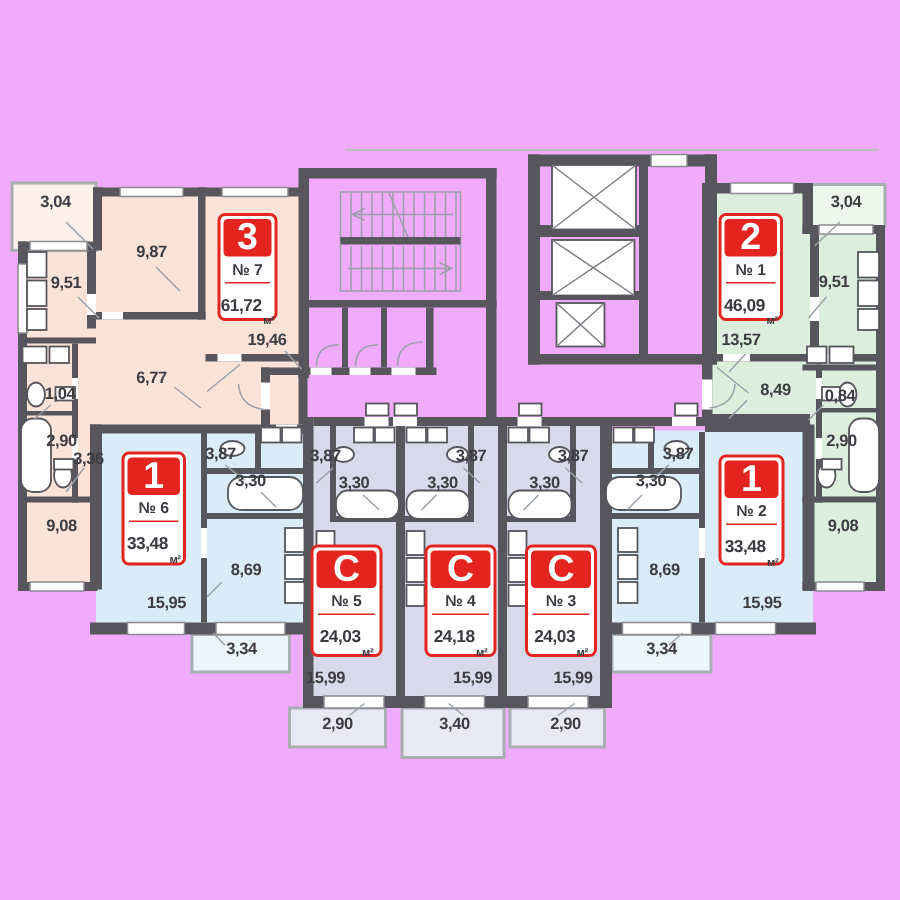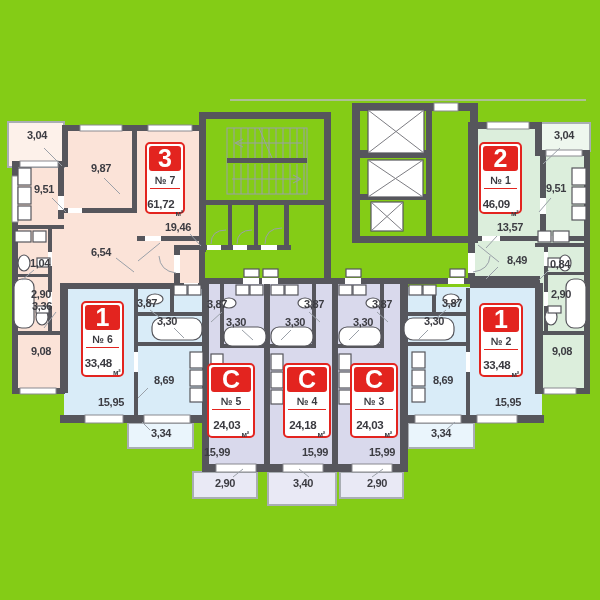--- a/index.html
+++ b/index.html
@@ -1,16 +1,16 @@
 <!DOCTYPE html>
 <html><head>
 <meta charset="utf-8">
 <style>
   html,body{margin:0;padding:0;background:#fff;}
-  #plan{position:relative;width:600px;height:600px;background:#84cc16;overflow:hidden;
+  #plan{position:relative;width:600px;height:600px;background:#f0abfc;overflow:hidden;
         font-family:"Liberation Sans",sans-serif;}
   .floor{position:absolute;}
   #structure{position:absolute;left:0;top:0;pointer-events:none;}
   .wl{fill:#56565c;}
   .gp{fill:#ffffff;}
   .win{fill:#ffffff;stroke:#8a8a90;stroke-width:1;}
   .fx{fill:#ffffff;stroke:#56565c;stroke-width:1.2;}
   .thin{stroke:#9aa0a8;stroke-width:1;fill:none;}
   .thin2{stroke:#7d7d83;stroke-width:1;fill:none;}
   .bal{fill:none;stroke:#a9aeb3;stroke-width:2;}
@@ -257,29 +257,29 @@
         <rect class="fx" x="339" y="390" width="12" height="14"></rect>
     </g>
 
     <path class="thin" d="M44 148L62 166M52 198L66 212M104 178L120 194M190 234L201 246M116 258L134 272M34 270L22 280M56 312L44 328M150 310L163 320M174 328L184 338M148 388L138 398M150 430L142 422M560 148L543 164M551 198L539 212M497 236L486 248M498 267L486 279M549 270L539 280M446 310L434 320M428 330L418 340M446 430L455 422M222 312L211 322M242 330L253 340M309 312L320 322M291 330L281 340M377 312L388 322M359 330L349 340M233 477L243 469M309 477L299 469M372 477L383 469M160 243L138 261M478 245L499 262"></path>
   </svg>
 
   <div class="dim" style="left:19px;top:129px">3,04</div>
   <div class="dim" style="left:26px;top:183px">9,51</div>
   <div class="dim" style="left:83px;top:162px">9,87</div>
   <div class="dim" style="left:160px;top:221px">19,46</div>
-  <div class="dim" style="left:83px;top:246px">6,54</div>
+  <div class="dim" style="left:83px;top:246px">6,77</div>
   <div class="dim" style="left:22px;top:257px">1,04</div>
   <div class="dim" style="left:23px;top:288px">2,90</div>
-  <div class="dim" style="left:24px;top:300px">3,36</div>
+  <div class="dim" style="left:41px;top:300px">3,36</div>
   <div class="dim" style="left:23px;top:345px">9,08</div>
 
   <div class="dim" style="left:546px;top:129px">3,04</div>
   <div class="dim" style="left:538px;top:182px">9,51</div>
-  <div class="dim" style="left:492px;top:221px">13,57</div>
+  <div class="dim" style="left:476px;top:221px">13,57</div>
   <div class="dim" style="left:499px;top:254px">8,49</div>
   <div class="dim" style="left:542px;top:258px">0,84</div>
   <div class="dim" style="left:543px;top:288px">2,90</div>
   <div class="dim" style="left:544px;top:345px">9,08</div>
 
   <div class="dim" style="left:129px;top:297px">3,87</div>
   <div class="dim" style="left:149px;top:315px">3,30</div>
   <div class="dim" style="left:146px;top:374px">8,69</div>
   <div class="dim" style="left:93px;top:396px">15,95</div>
   <div class="dim" style="left:143px;top:427px">3,34</div>

